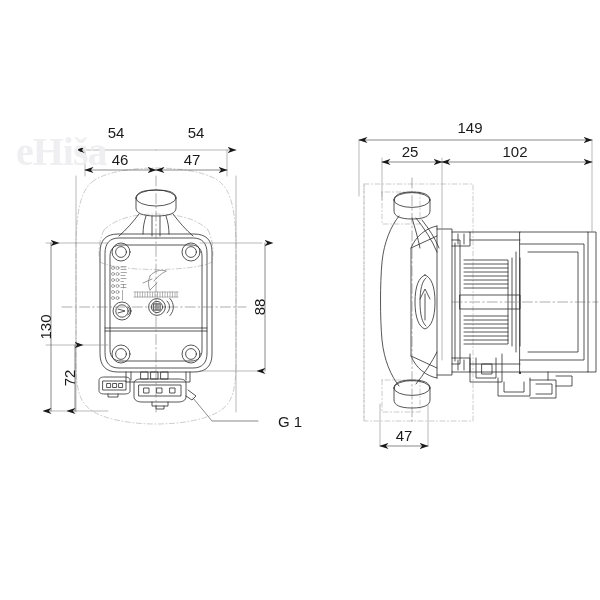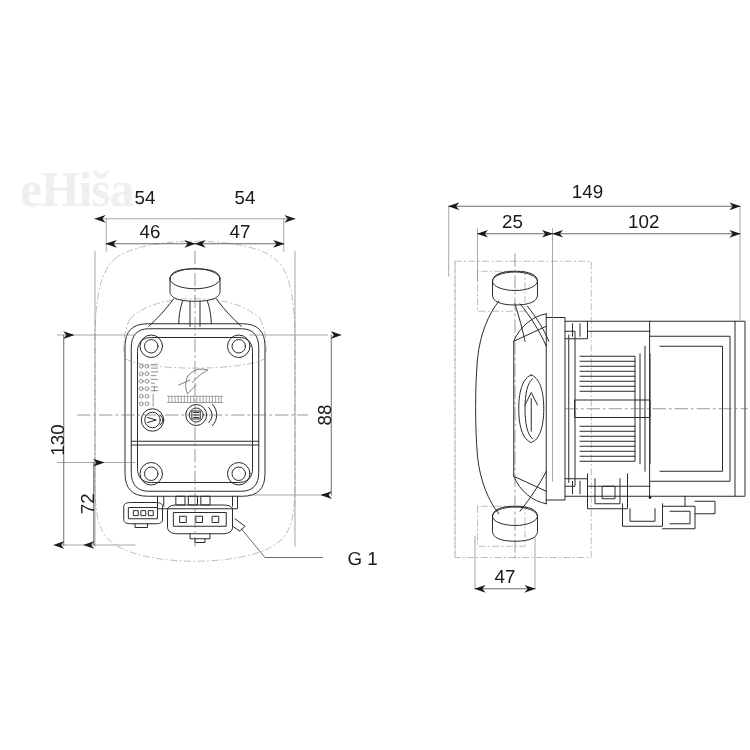--- a/index.html
+++ b/index.html
@@ -4,21 +4,21 @@
 <title>Technical Drawing</title>
 <style>
   html,body{margin:0;padding:0;background:#ffffff;}
   body{
     width:600px;height:600px;
     font-family:"Liberation Sans", sans-serif;
     color:#1a1a1a;
     overflow:hidden;
     position:relative;
   }
-  #sheet{position:absolute;inset:0;width:600px;height:438px;margin-top:25px;}
+  #sheet{position:absolute;inset:0;width:600px;height:438px;}
   #sheet svg{display:block;width:600px;height:600px;}
 
   .wm{
     position:absolute;
     left:16px; top:128px;
     font-family:"Liberation Serif", serif;
     font-size:40px;
     font-weight:700;
     letter-spacing:-1px;
     color:#efeff1;

